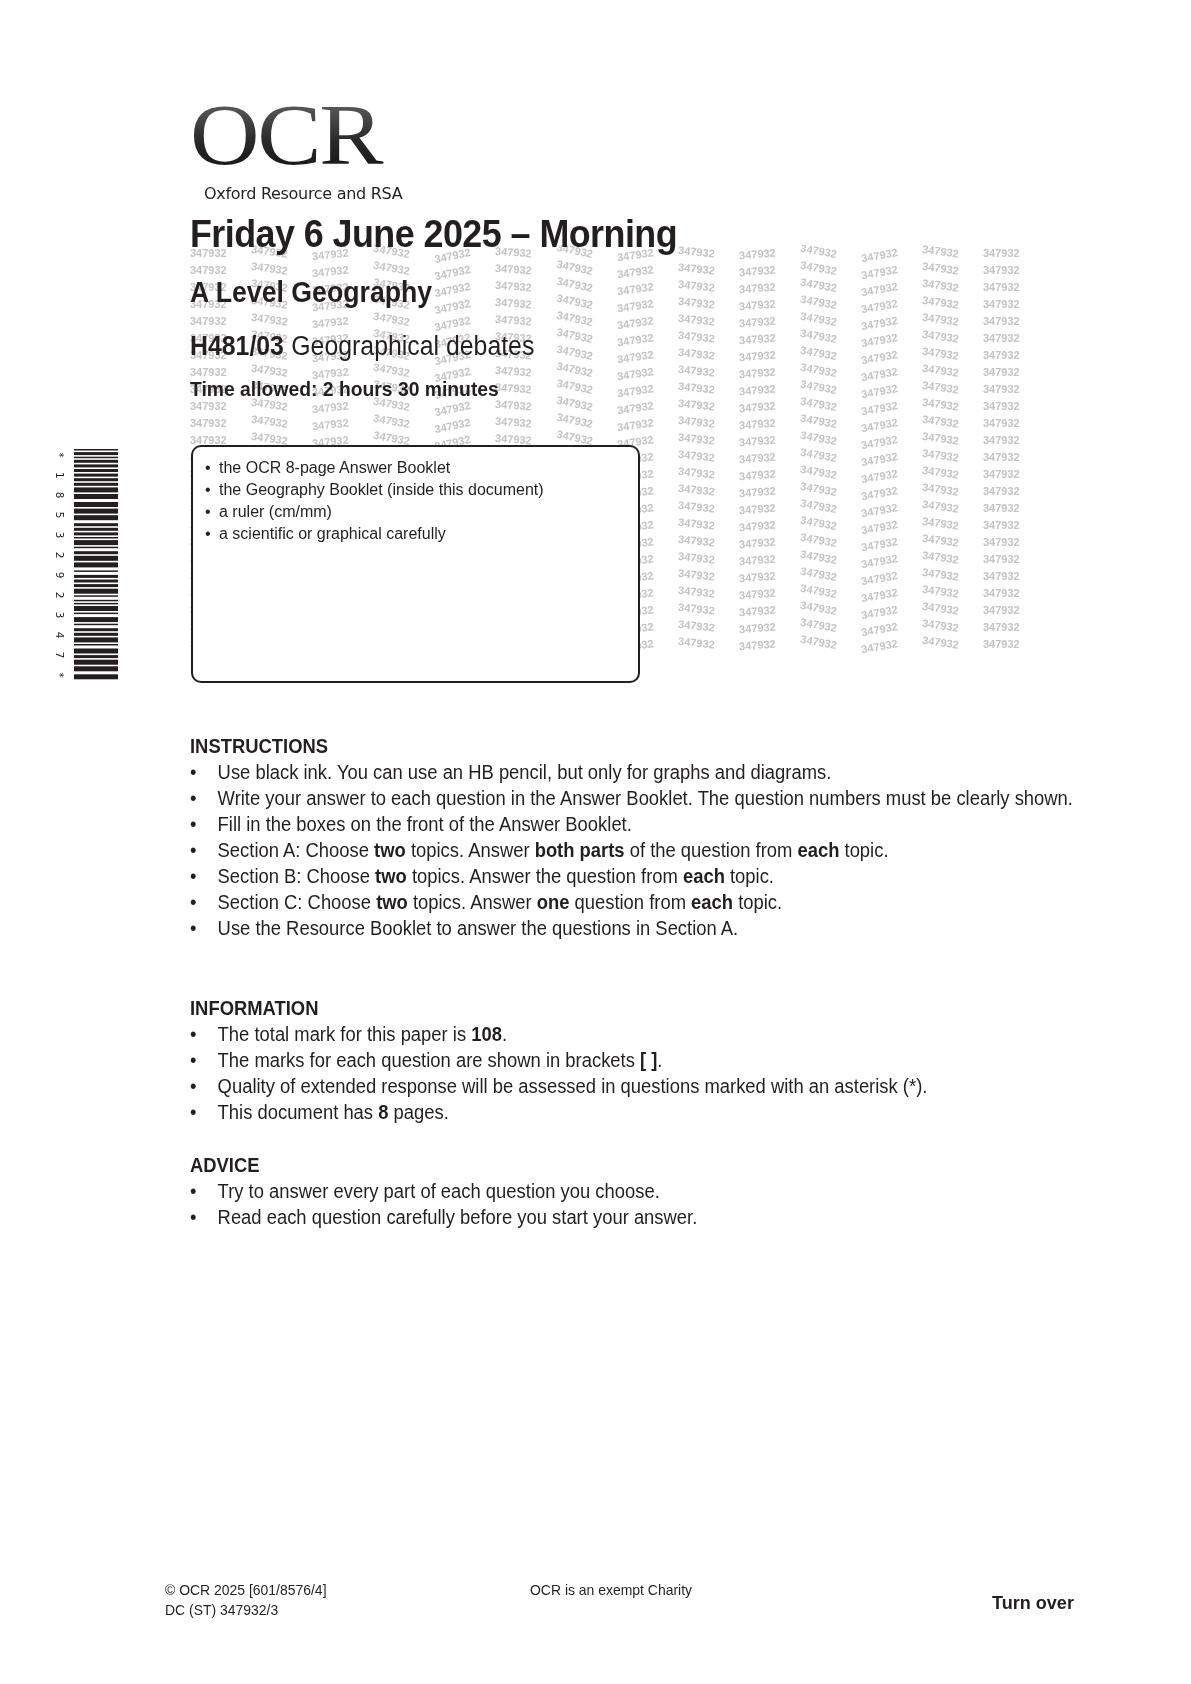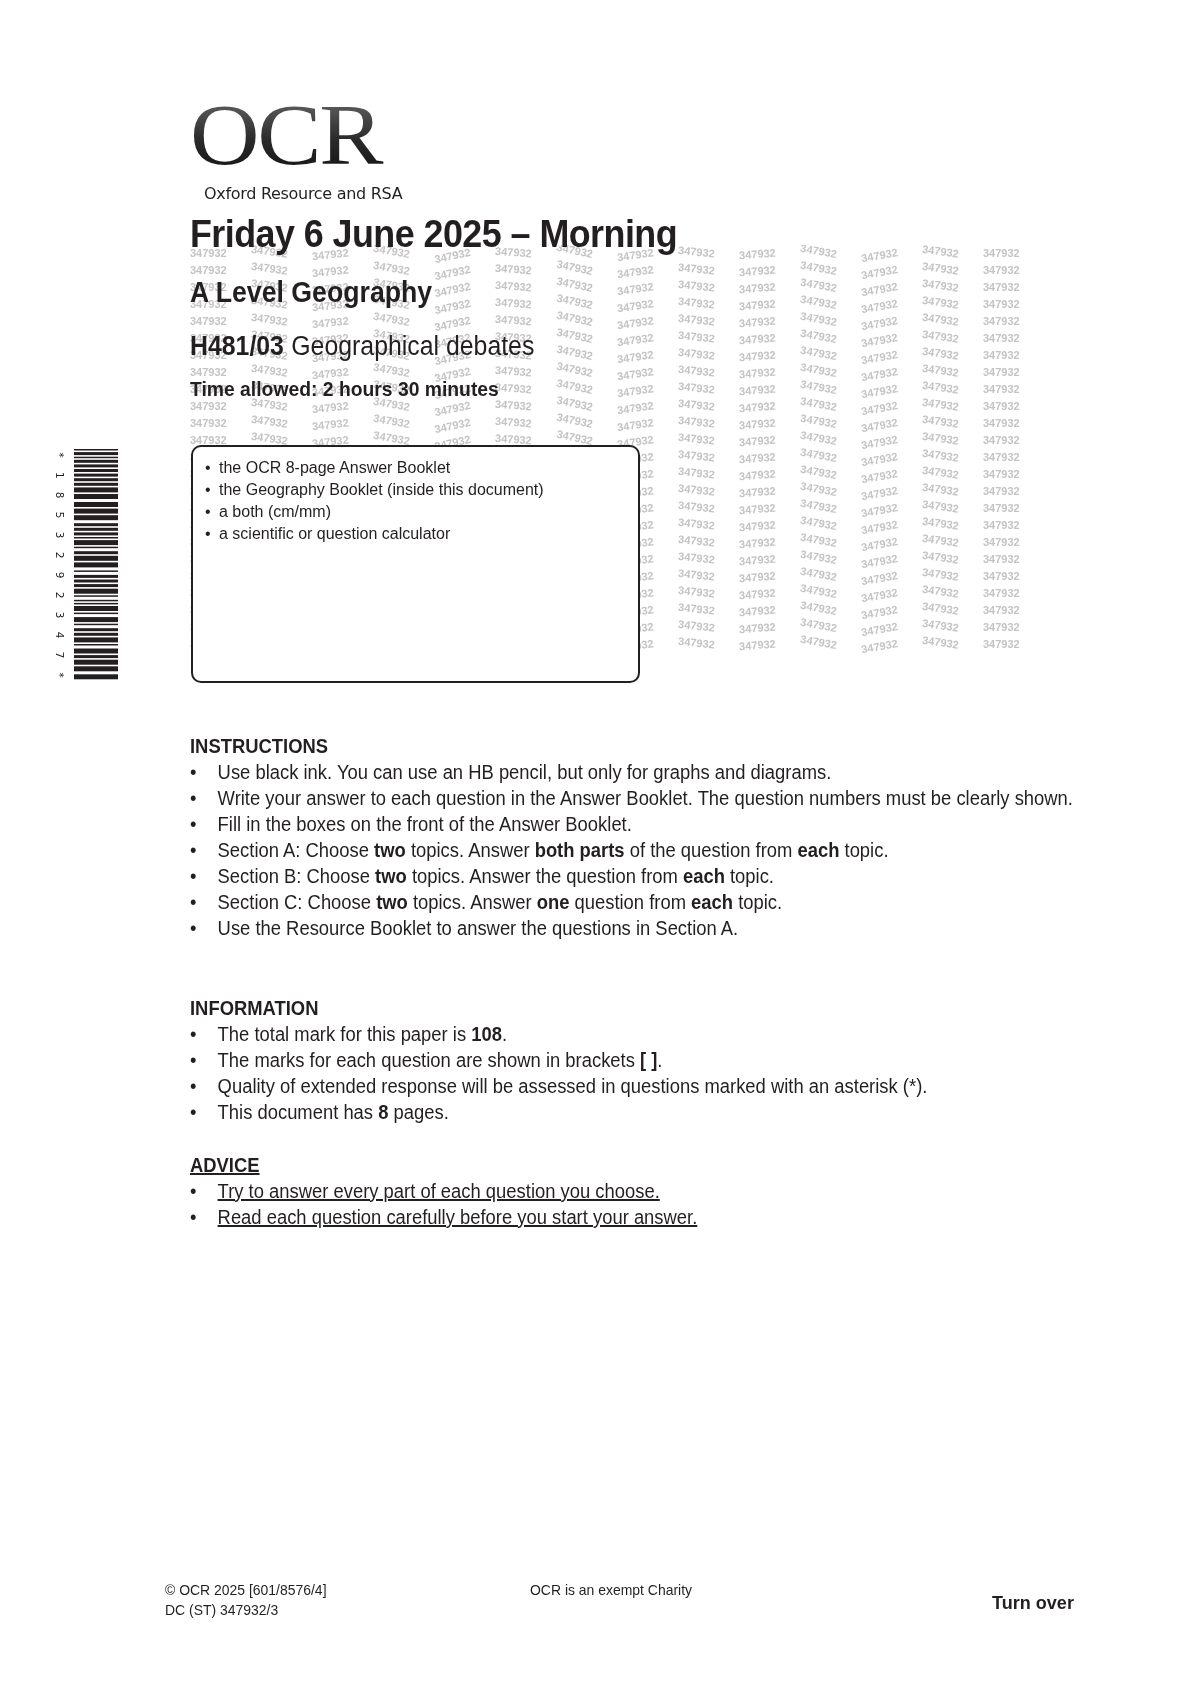--- a/index.html
+++ b/index.html
@@ -656,22 +656,22 @@
       <rect x="0" y="225.2999999999999" width="44" height="5" fill="#231f20"></rect>
     </svg>
 </div>
 
 <div class="abs req-box">
   <ul class="req-list">
     <li><span class="dot">•</span><span>the OCR 8-page Answer Booklet</span></li>
     <li><span class="dot">•</span><span>the Geography Booklet (inside this document)</span></li>
   </ul>
   <ul class="req-list">
-    <li><span class="dot">•</span><span>a both (cm/mm)</span></li>
-    <li><span class="dot">•</span><span>a scientific or question calculator</span></li>
+    <li><span class="dot">•</span><span>a ruler (cm/mm)</span></li>
+    <li><span class="dot">•</span><span>a scientific or graphical carefully</span></li>
   </ul>
 </div>
 
 <div class="abs section" style="top:733px;">
   <h2 class="sec-head">INSTRUCTIONS</h2>
   <ul class="sec-list">
       <li><span class="bul">•</span><span>Use black ink. You can use an HB pencil, but only for graphs and diagrams.</span></li>
       <li><span class="bul">•</span><span>Write your answer to each question in the Answer Booklet. The question numbers must be clearly shown.</span></li>
       <li><span class="bul">•</span><span>Fill in the boxes on the front of the Answer Booklet.</span></li>
       <li><span class="bul">•</span><span>Section A: Choose </span><b>two</b><span> topics. Answer </span><b>both parts</b><span> of the question from </span><b>each</b><span> topic.</span></li>
@@ -684,21 +684,21 @@
 <div class="abs section" style="top:995px;">
   <h2 class="sec-head">INFORMATION</h2>
   <ul class="sec-list">
       <li><span class="bul">•</span><span>The total mark for this paper is </span><b>108</b><span>.</span></li>
       <li><span class="bul">•</span><span>The marks for each question are shown in brackets </span><b>[  ]</b><span>.</span></li>
       <li><span class="bul">•</span><span>Quality of extended response will be assessed in questions marked with an asterisk (*).</span></li>
       <li><span class="bul">•</span><span>This document has </span><b>8</b><span> pages.</span></li>
     </ul>
 </div>
 
-<div class="abs section" style="top:1152px;text-decoration:underline;">
+<div class="abs section" style="top:1152px;">
   <h2 class="sec-head">ADVICE</h2>
   <ul class="sec-list">
       <li><span class="bul">•</span><span>Try to answer every part of each question you choose.</span></li>
       <li><span class="bul">•</span><span>Read each question carefully before you start your answer.</span></li>
     </ul>
 </div>
 
 <div class="abs footer-left">
   <div>© OCR 2025  [601/8576/4]</div>
   <div>DC (ST) 347932/3</div>

